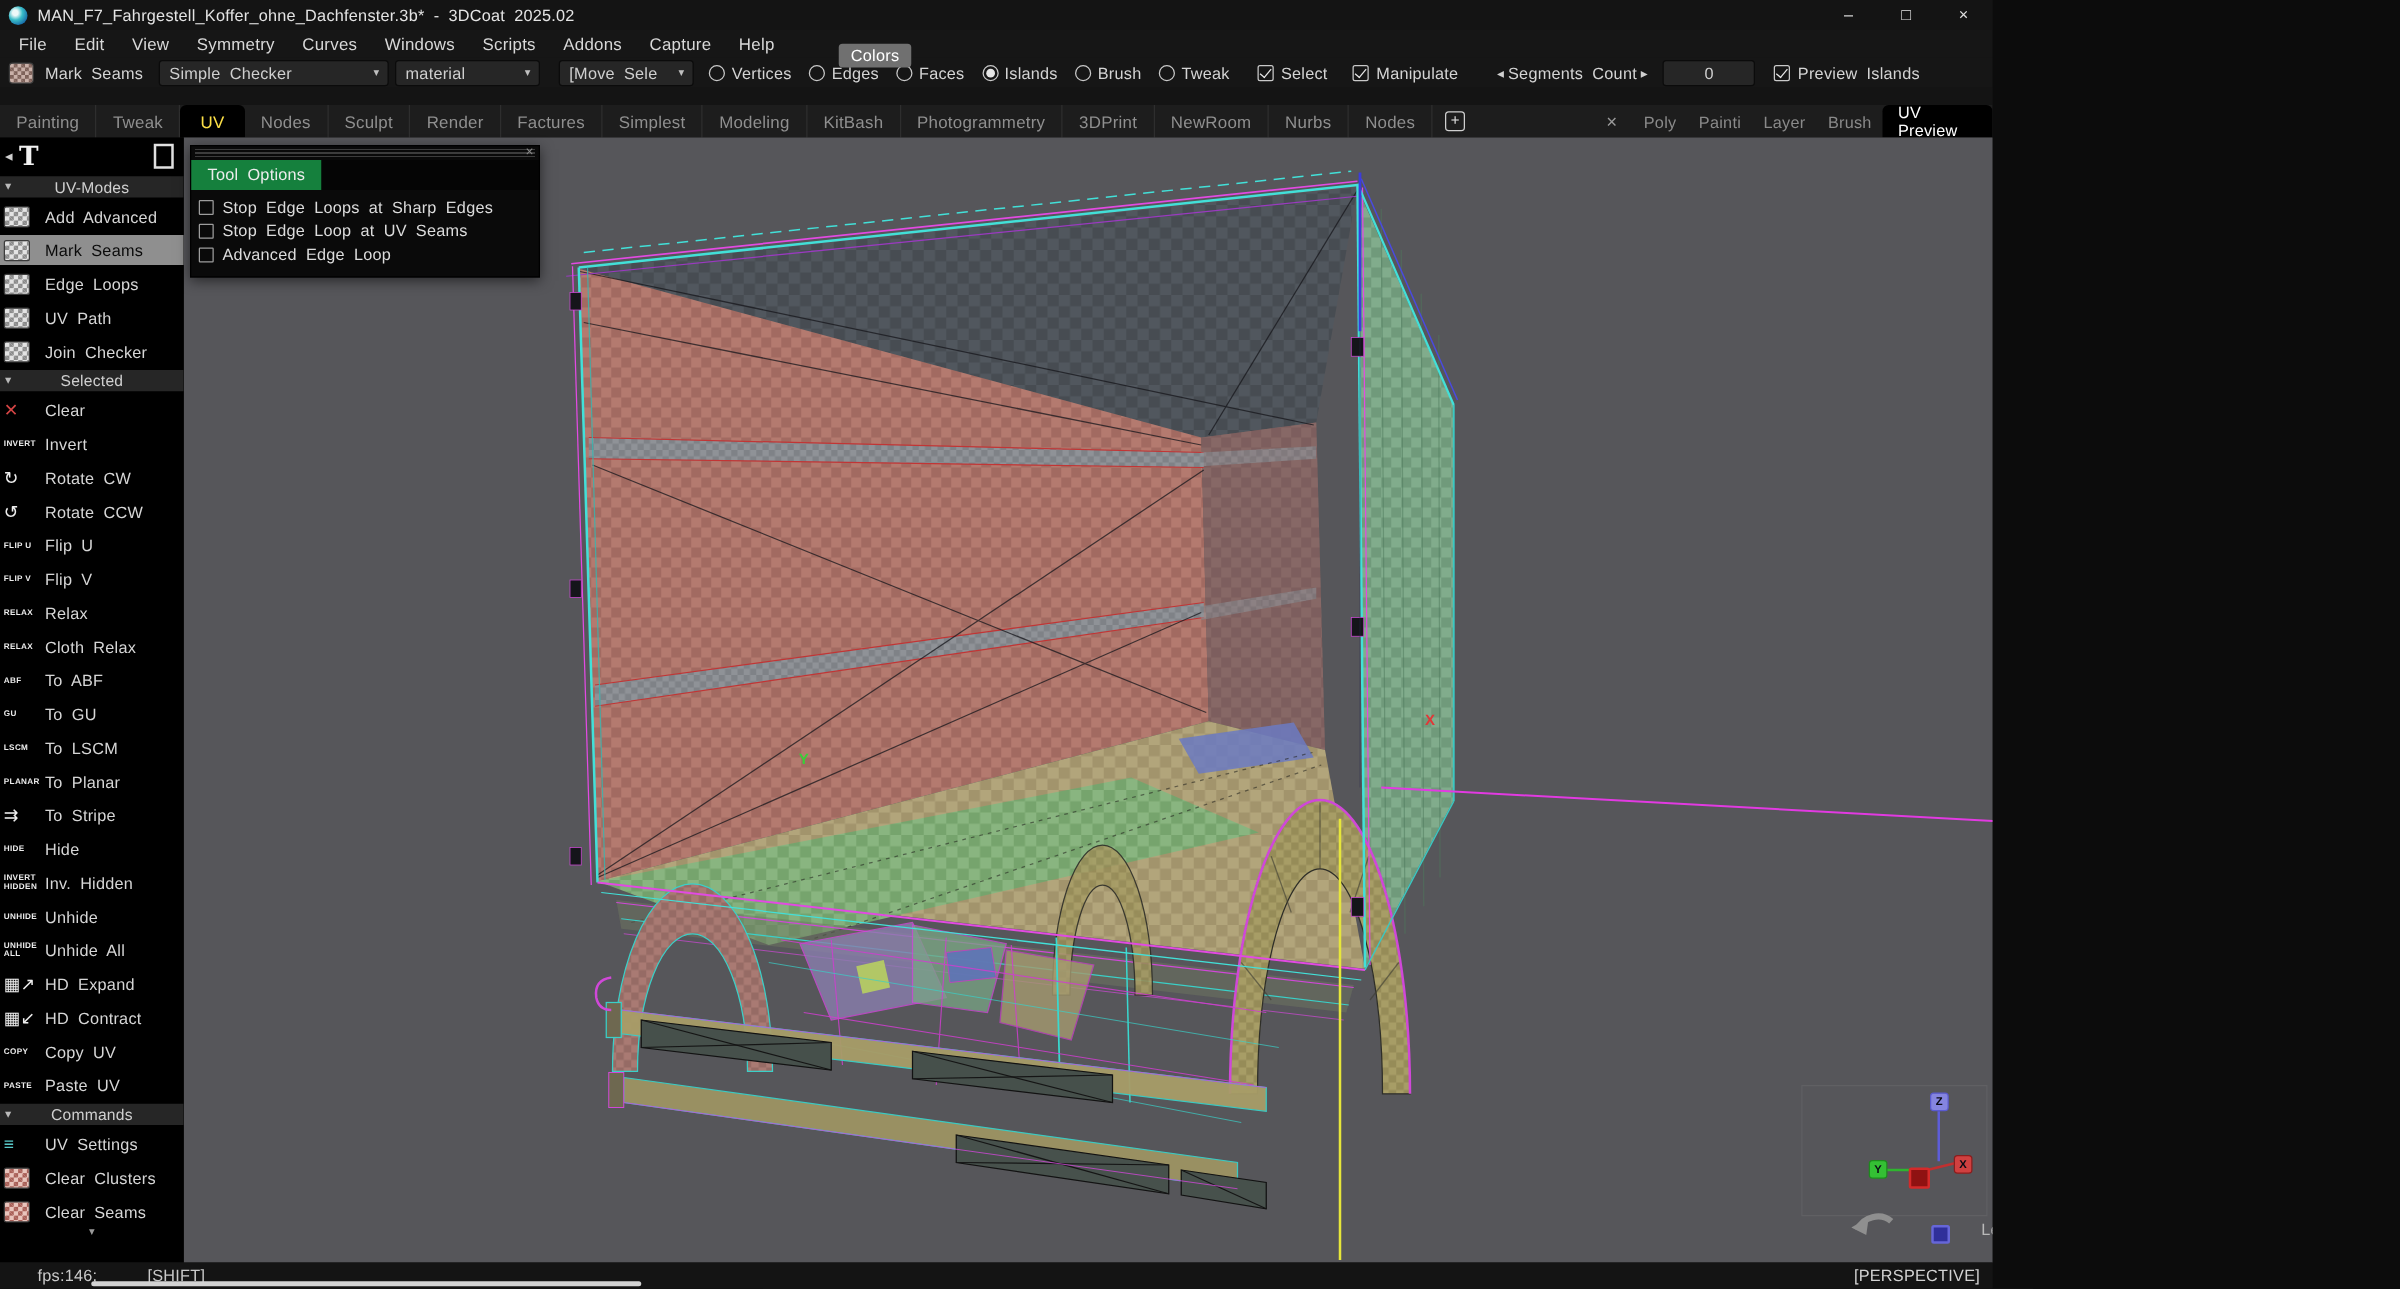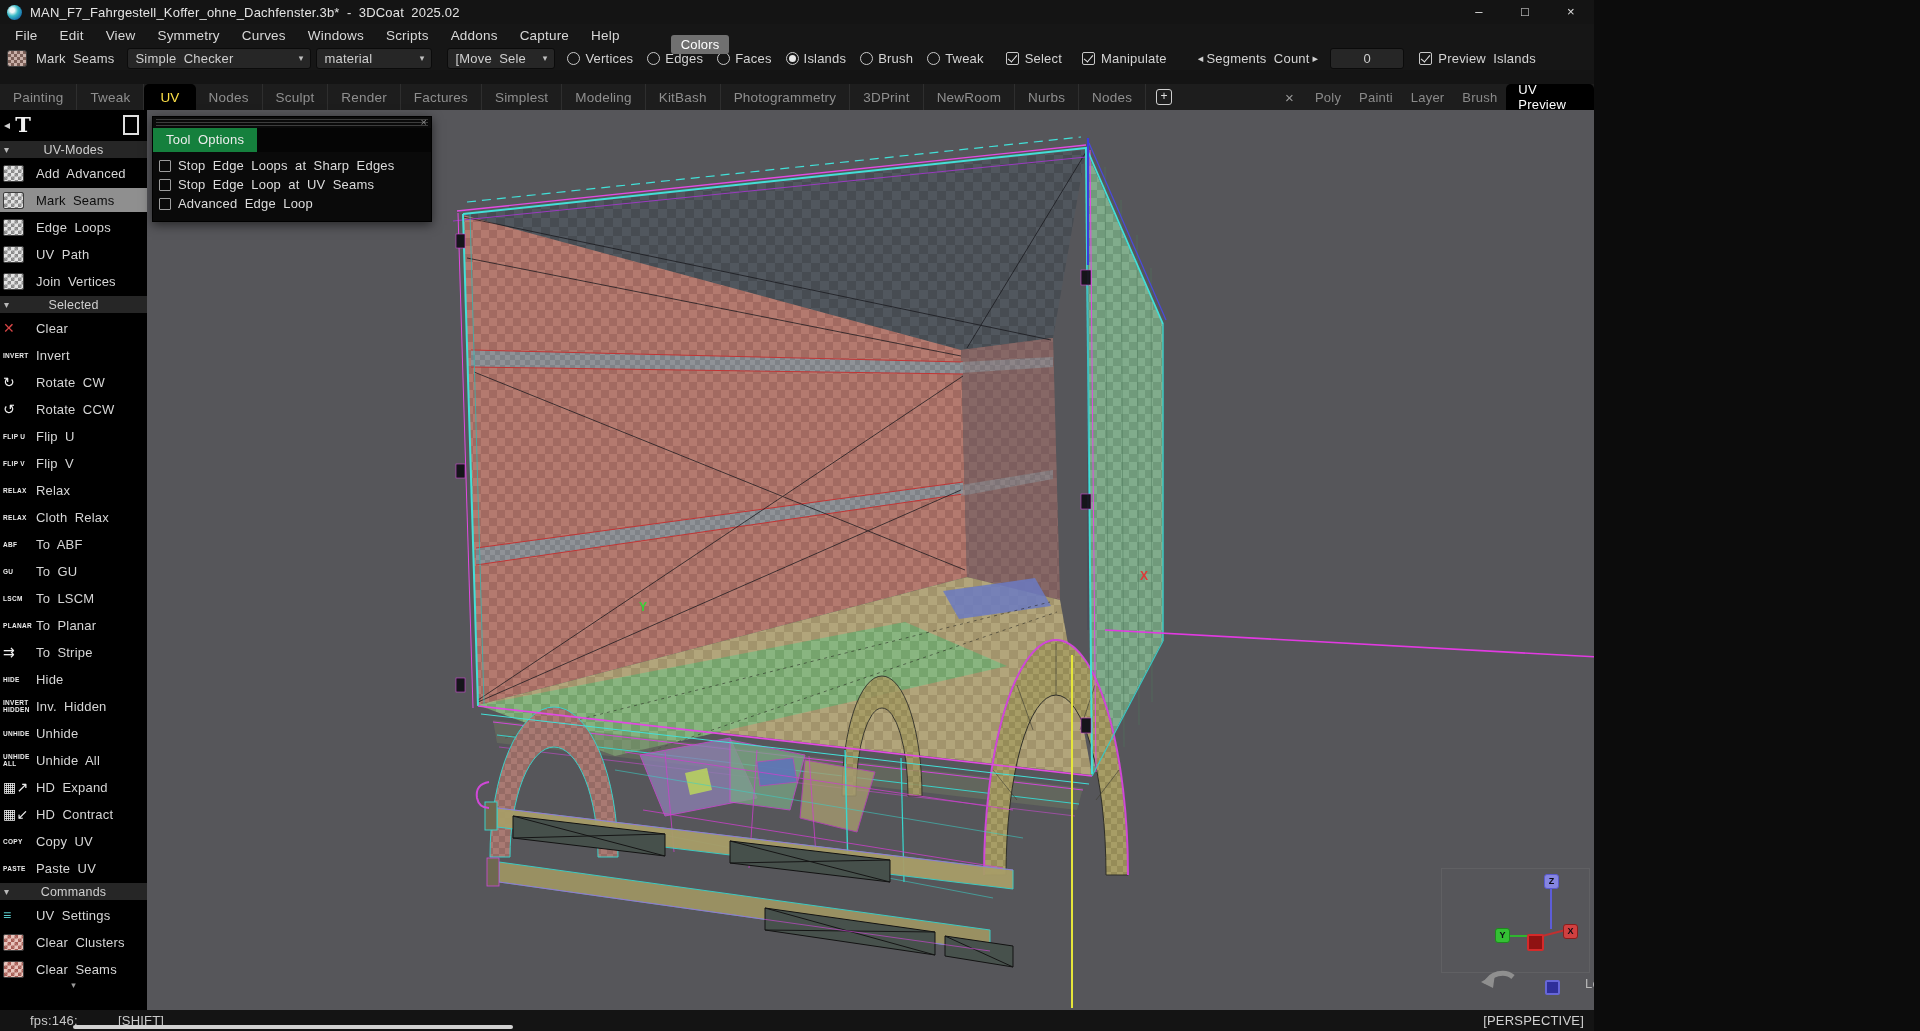--- a/index.html
+++ b/index.html
@@ -483,21 +483,21 @@
         <div class="sb-item">
           <span class="sb-icwrap">
             <span class="ic-thumb"></span>
           </span>
           <span class="sb-lbl">UV Path</span>
         </div>
         <div class="sb-item">
           <span class="sb-icwrap">
             <span class="ic-thumb"></span>
           </span>
-          <span class="sb-lbl">Join Vertices</span>
+          <span class="sb-lbl">Join Checker</span>
         </div>
         <div class="sb-head">
           <span class="sb-caret">▾</span>
           <span class="sb-head-t">Selected</span>
         </div>
         <div class="sb-item">
           <span class="sb-icwrap">
             <span class="ic-glyph" style="color: rgb(214, 69, 69);">✕</span>
           </span>
           <span class="sb-lbl">Clear</span>

